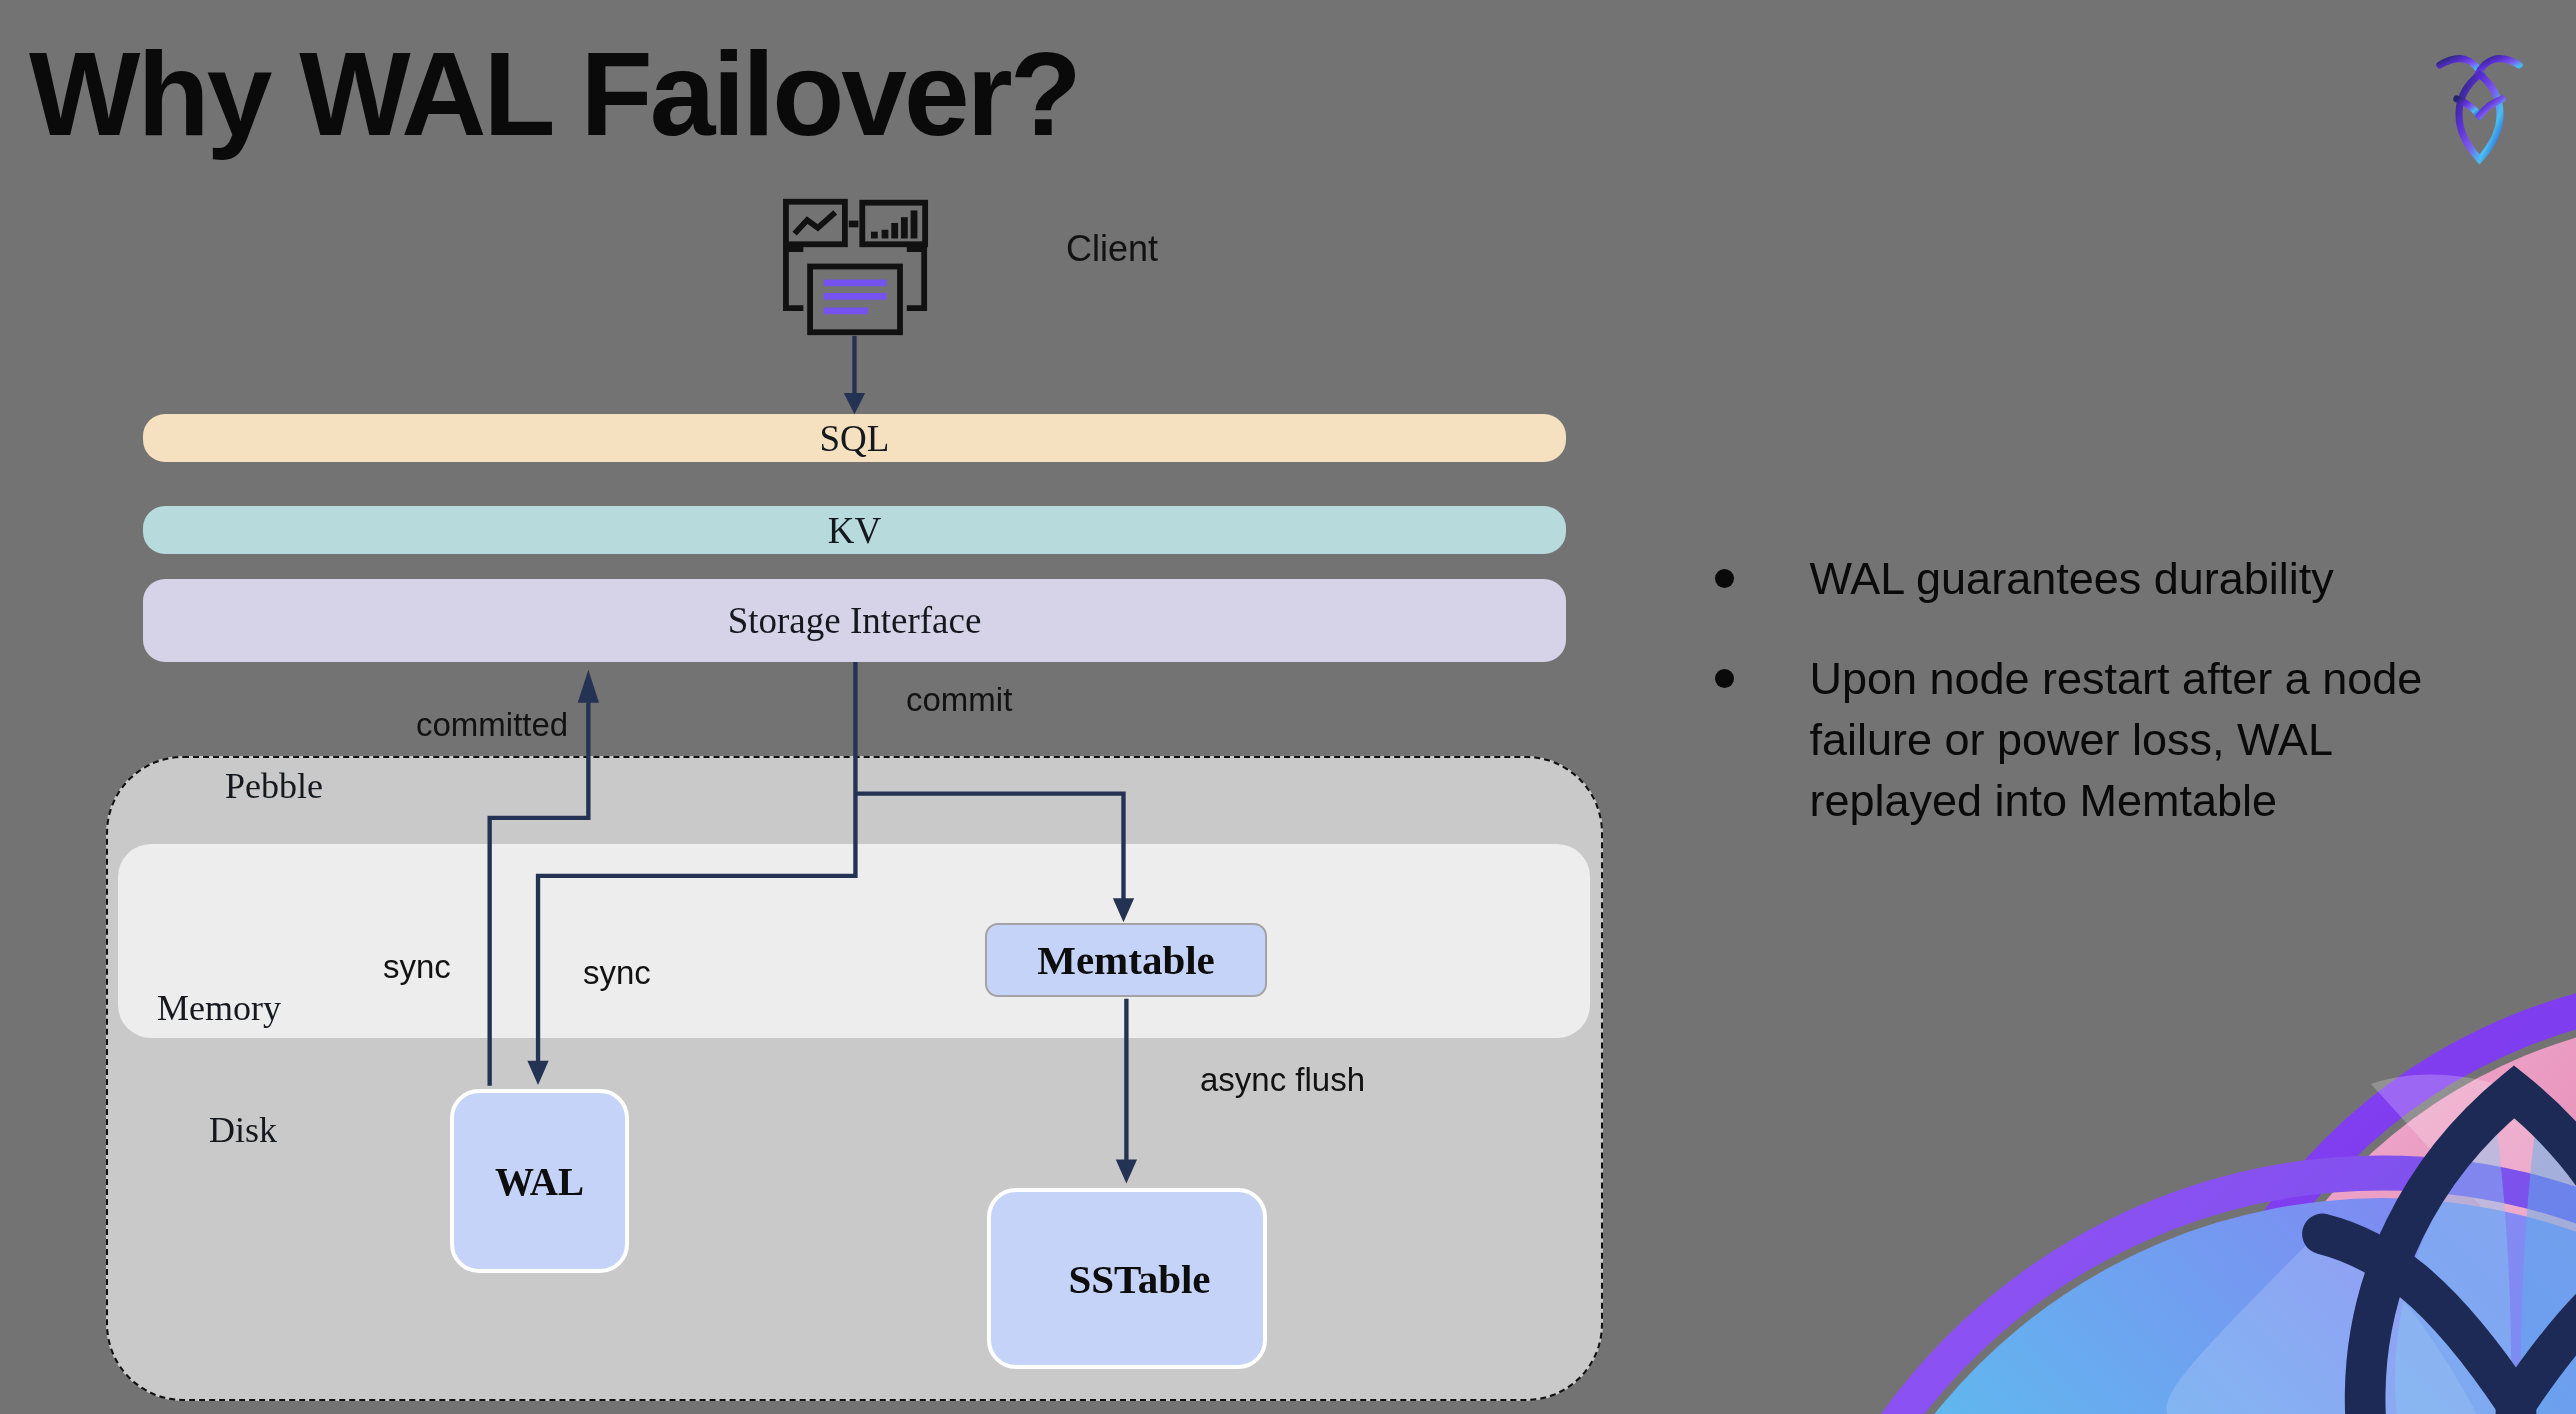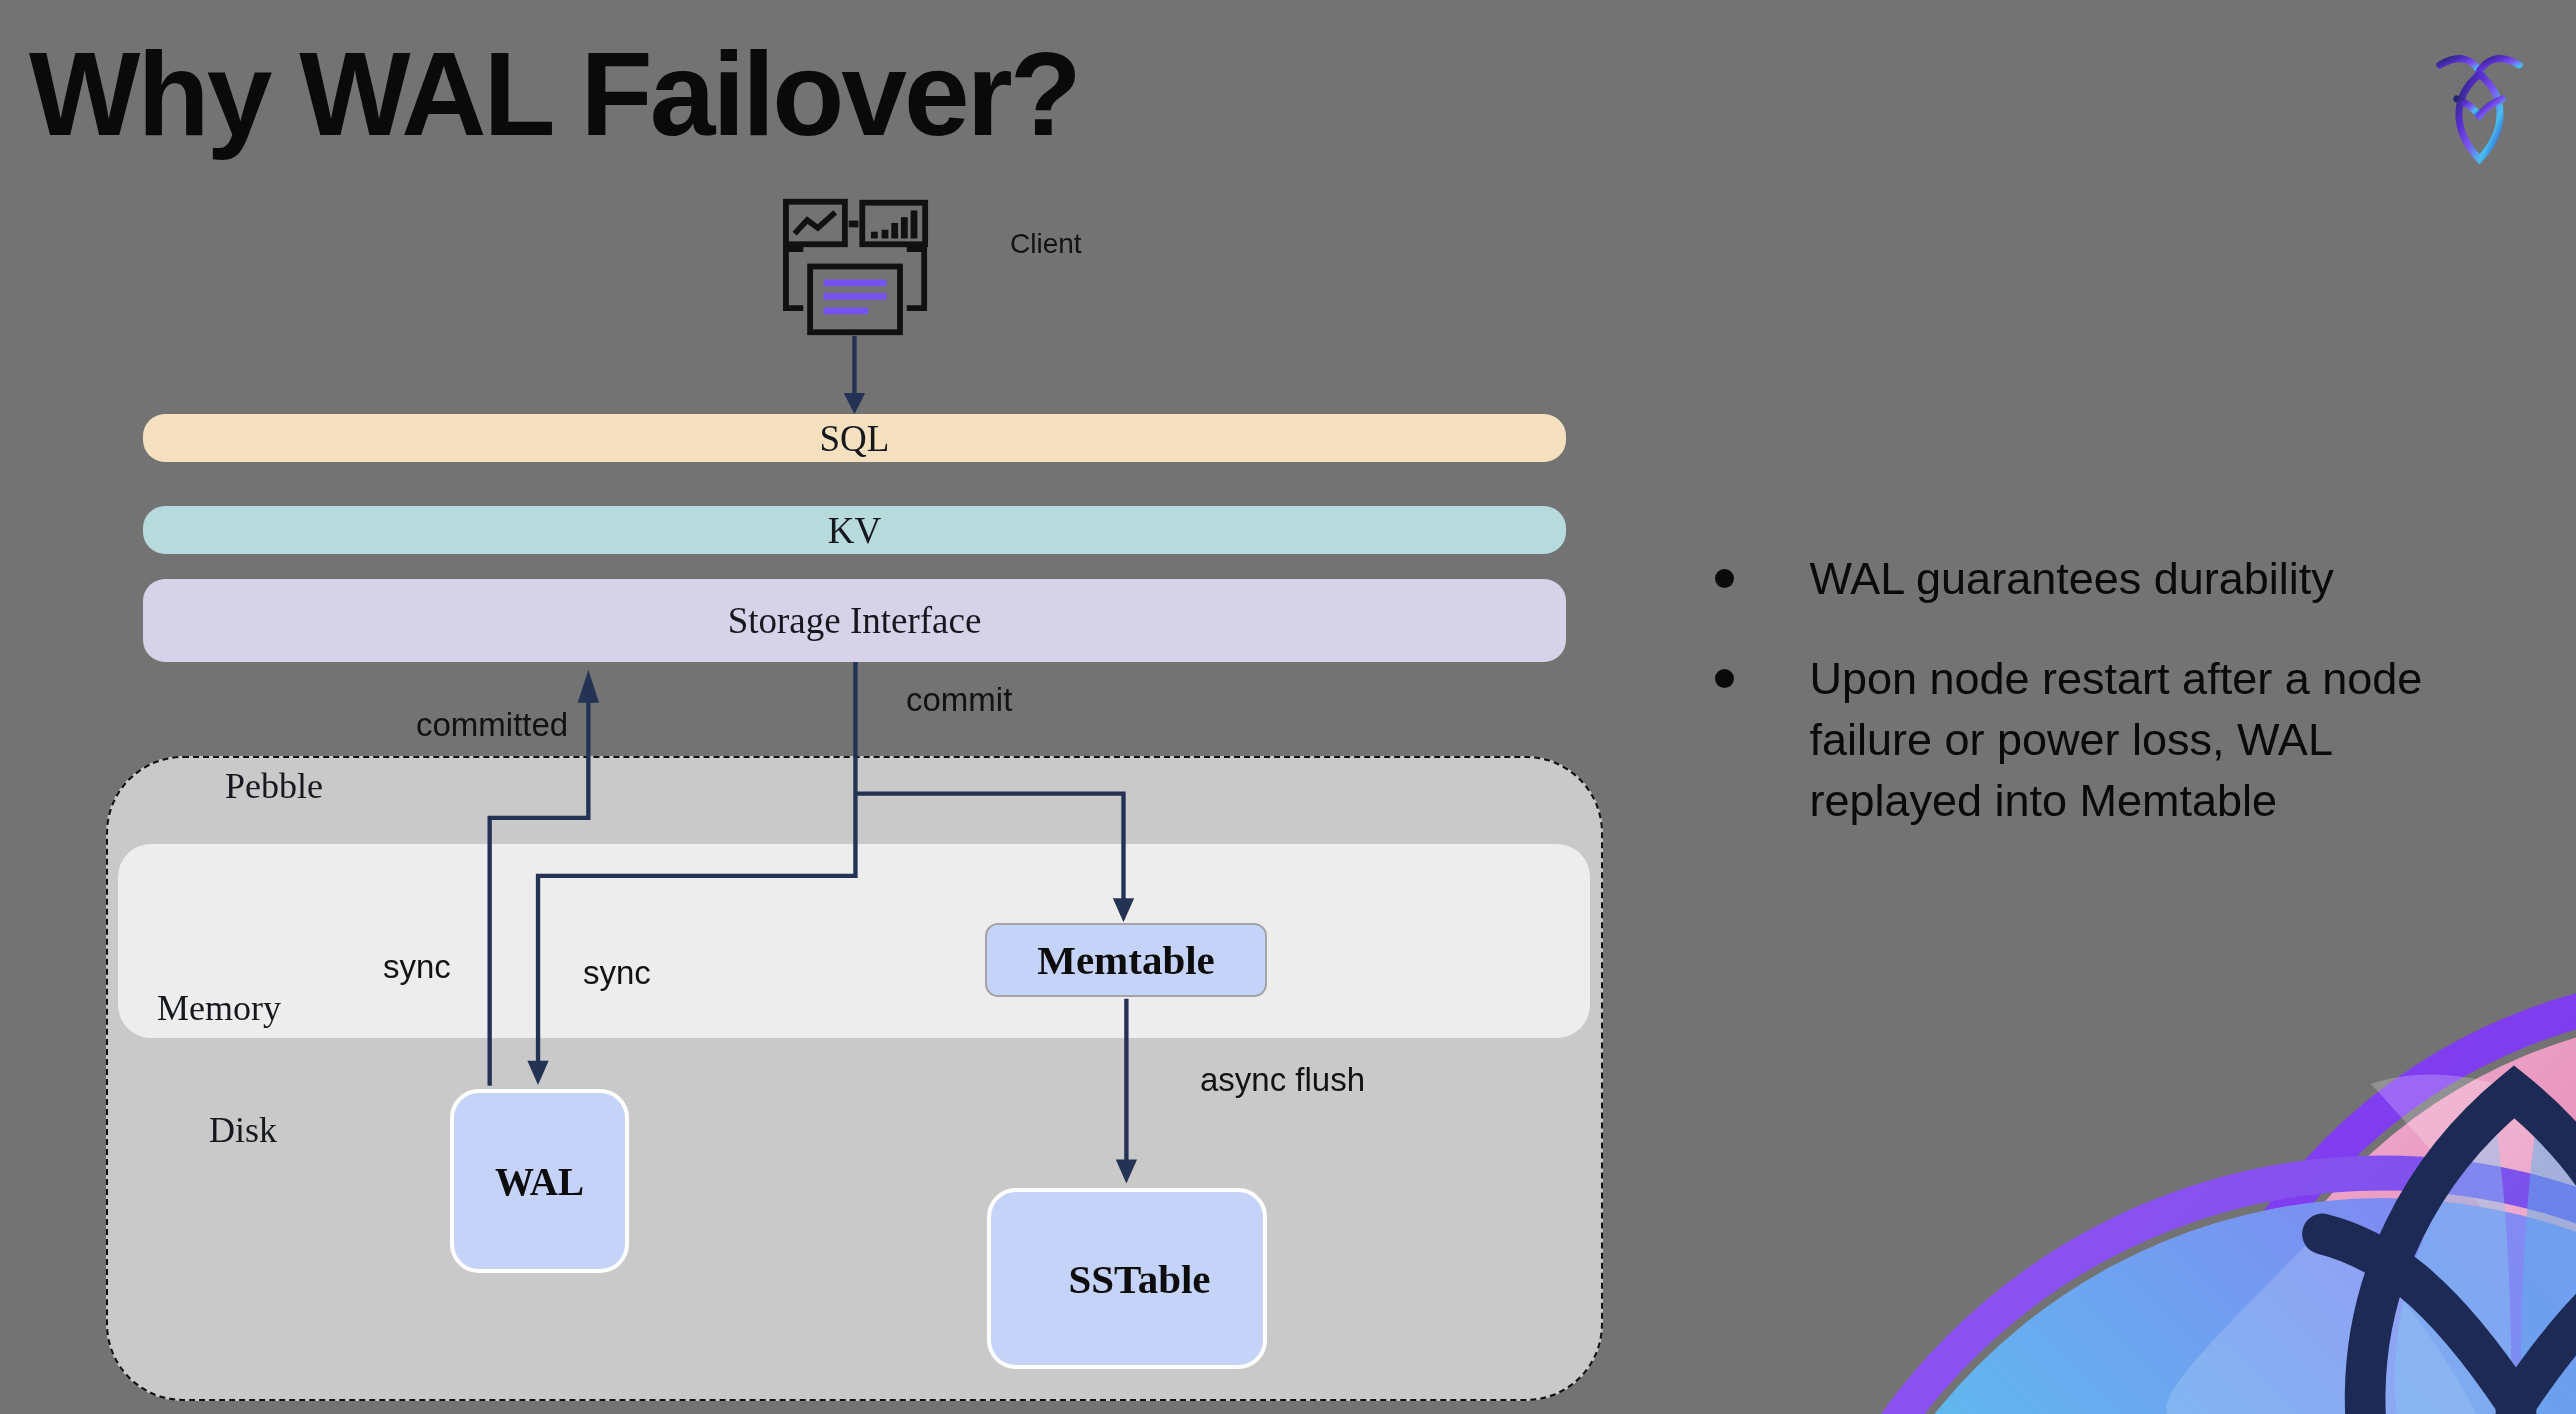--- a/index.html
+++ b/index.html
@@ -44,21 +44,21 @@
     background:var(--node-fill);
     display:flex; align-items:center; justify-content:center;
     font-family:"Liberation Serif","DejaVu Serif",serif; font-weight:bold; color:#0d0d0d;
     box-sizing:border-box;
   }
   .node-wal{left:450px; top:1089px; width:179px; height:184px; border:4.8px solid #fff; border-radius:29px; font-size:39px;}
   .node-memtable{left:985px; top:923px; width:282px; height:74px; border:2.9px solid #a3a3a3; border-radius:13px; font-size:41px;}
   .node-sstable{left:987px; top:1188px; width:280px; height:181px; border:4.8px solid #fff; border-radius:29px; font-size:41px;padding-left:25px;}
   
   .edge-label{font-size:33px; color:#121212; white-space:nowrap;}
-  .client-label{left:1010px; top:228px; font-size:28px;}
+  .client-label{left:1066px; top:228px; font-size:36px;}
   
   .bullets{left:1715px; top:548px; width:852px; display:flex; flex-direction:column; gap:39px;}
   .bullet-row{display:flex; align-items:flex-start;}
   .bullet-dot{
     flex:0 0 auto; width:19.4px; height:19.4px; border-radius:50%;
     background:#0a0a0a; margin:21px 75px 0 0;
   }
   .bullet-text{font-size:45px; line-height:61px; color:#0a0a0a; width:668px;}
   svg{display:block;}
   .arrow-line{stroke:var(--arrow); stroke-width:4.5; fill:none;}

